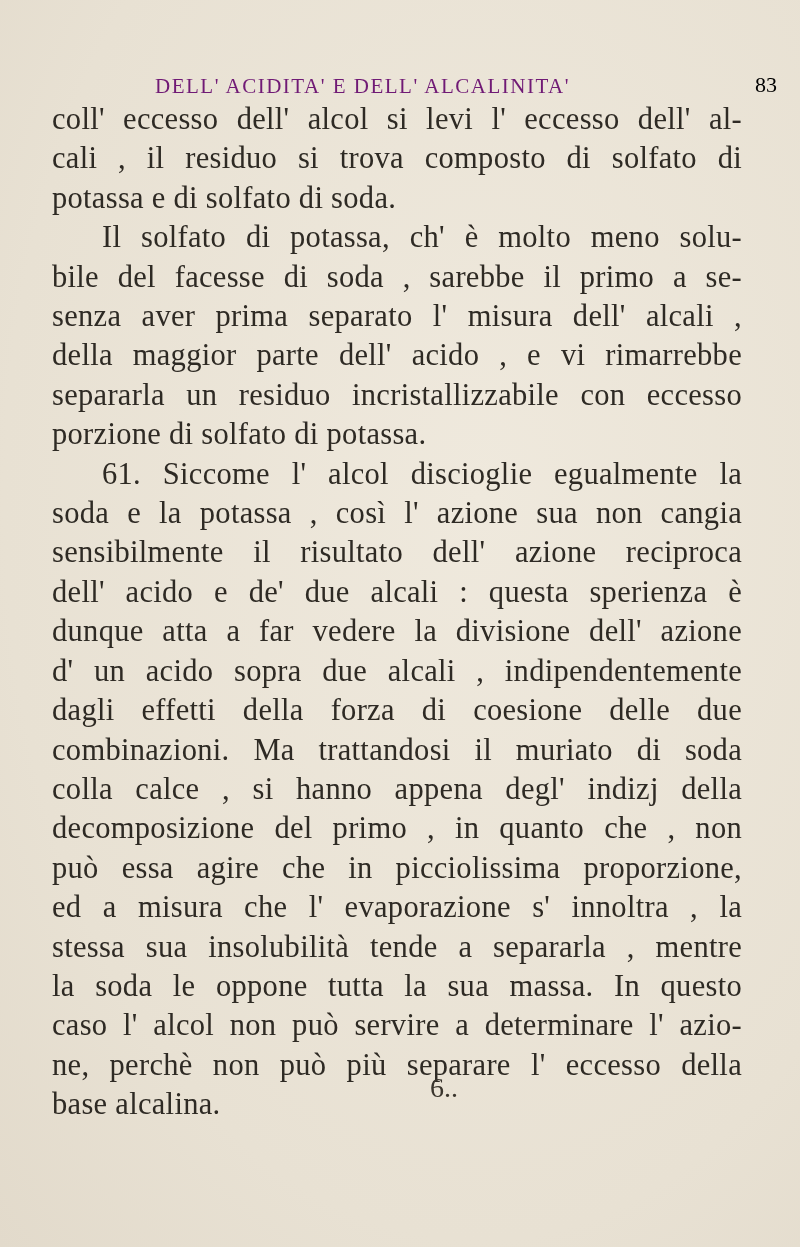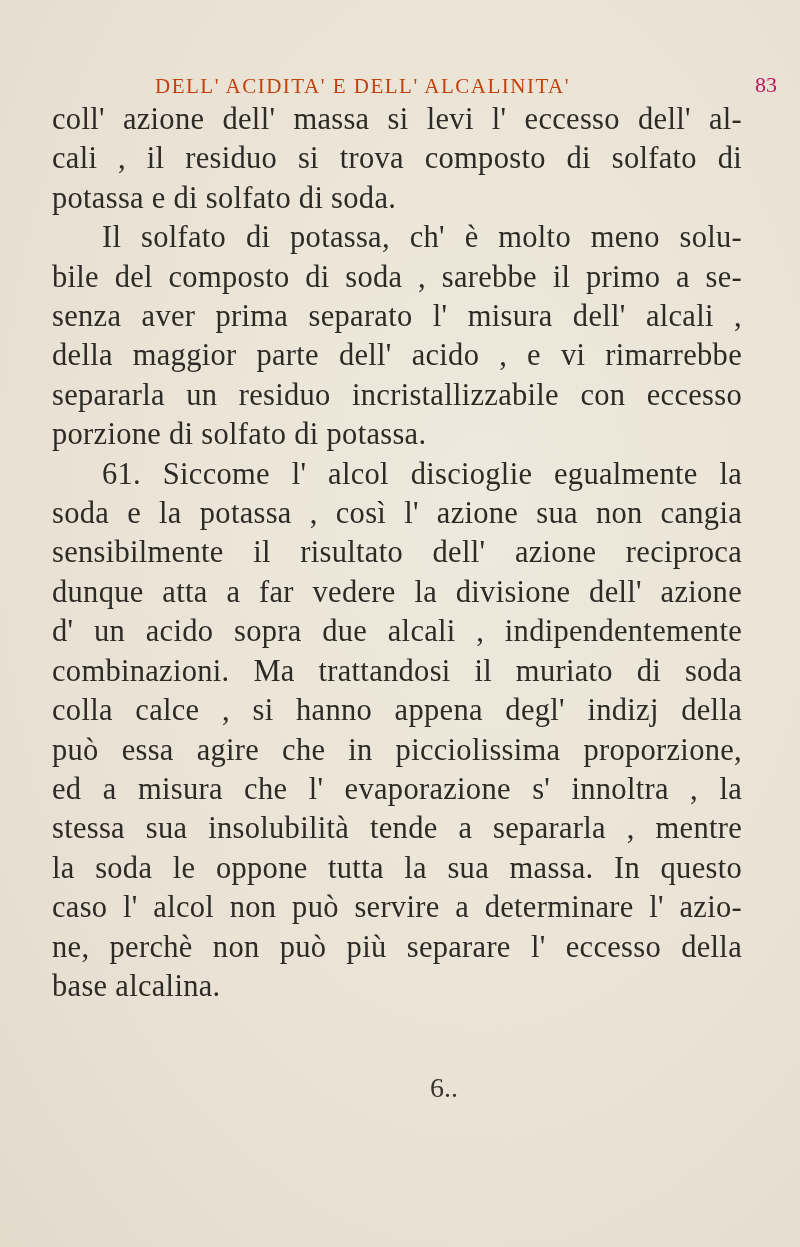--- a/index.html
+++ b/index.html
@@ -8,24 +8,24 @@
     background:#ece6d9;
     background-image: radial-gradient(ellipse at 60% 40%, #efe9dd 0%, #e8e1d3 70%, #e2dacb 100%);
     font-family:"Liberation Serif", "DejaVu Serif", serif;
     color:#2e2a24;
     position:relative;
   }
   .page { position:absolute; left:0; top:0; width:800px; height:1247px; }
   .running-head {
     position:absolute; left:155px; top:74px; width:600px;
     font-size:21px; letter-spacing:1.5px; font-variant:small-caps;
-    color:#c2410c;
+    color:#701a75;
   }
   .page-number {
-    position:absolute; left:755px; top:72px; font-size:22px; color:#be185d;
+    position:absolute; left:755px; top:72px; font-size:22px; color:#000000;
   }
   .text-block {
     position:absolute; left:52px; top:100px; width:690px;
   }
   .line {
     font-size:30.5px; line-height:39.4px; white-space:nowrap;
     text-align:justify; text-align-last:justify; display:block;
     letter-spacing:0.3px;
   }
   .line.last { text-align-last:left; }
@@ -34,36 +34,39 @@
     position:absolute; left:430px; top:1072px; font-size:28px; color:#3a352d;
   }
 </style>
 </head>
 <body>
 
 <div class="page">
   <div class="running-head">DELL' ACIDITA' E DELL' ALCALINITA'</div>
   <div class="page-number">83</div>
   <div class="text-block" id="text-block">
-      <span class="line">coll' azione dell' massa  si  levi  l' eccesso  dell' al-</span>
+      <span class="line">coll' eccesso dell' alcol  si  levi  l' eccesso  dell' al-</span>
       <span class="line">cali , il residuo  si trova composto di solfato di</span>
       <span class="line last">potassa e di solfato di soda.</span>
       <span class="line indent">Il solfato di potassa, ch' è  molto  meno  solu-</span>
-      <span class="line">bile del composto di soda , sarebbe il primo a se-</span>
+      <span class="line">bile del facesse di soda , sarebbe il primo a se-</span>
       <span class="line">senza aver prima separato  l' misura dell' alcali ,</span>
       <span class="line">della maggior parte dell' acido , e vi rimarrebbe</span>
       <span class="line">separarla un residuo incristallizzabile con eccesso</span>
       <span class="line last">porzione di solfato di potassa.</span>
       <span class="line indent">61. Siccome  l' alcol  discioglie egualmente  la</span>
       <span class="line">soda e la potassa , così l' azione sua non cangia</span>
       <span class="line">sensibilmente  il  risultato  dell' azione  reciproca</span>
+      <span class="line">dell' acido e de' due  alcali :  questa  sperienza è</span>
       <span class="line">dunque atta a far vedere la divisione dell' azione</span>
       <span class="line">d' un acido  sopra due alcali , indipendentemente</span>
+      <span class="line">dagli effetti  della  forza  di  coesione delle due</span>
       <span class="line">combinazioni. Ma trattandosi  il  muriato di soda</span>
       <span class="line">colla calce ,  si  hanno  appena  degl' indizj della</span>
+      <span class="line">decomposizione del primo , in quanto che , non</span>
       <span class="line">può essa agire che in picciolissima proporzione,</span>
       <span class="line">ed  a misura che  l' evaporazione  s' innoltra , la</span>
       <span class="line">stessa sua insolubilità  tende a separarla , mentre</span>
       <span class="line">la soda le oppone tutta la sua massa. In questo</span>
       <span class="line">caso l' alcol non può servire a determinare l' azio-</span>
       <span class="line">ne, perchè non può più separare l' eccesso della</span>
       <span class="line last">base alcalina.</span>
     </div>
   <div class="catchword">6..</div>
 </div>

